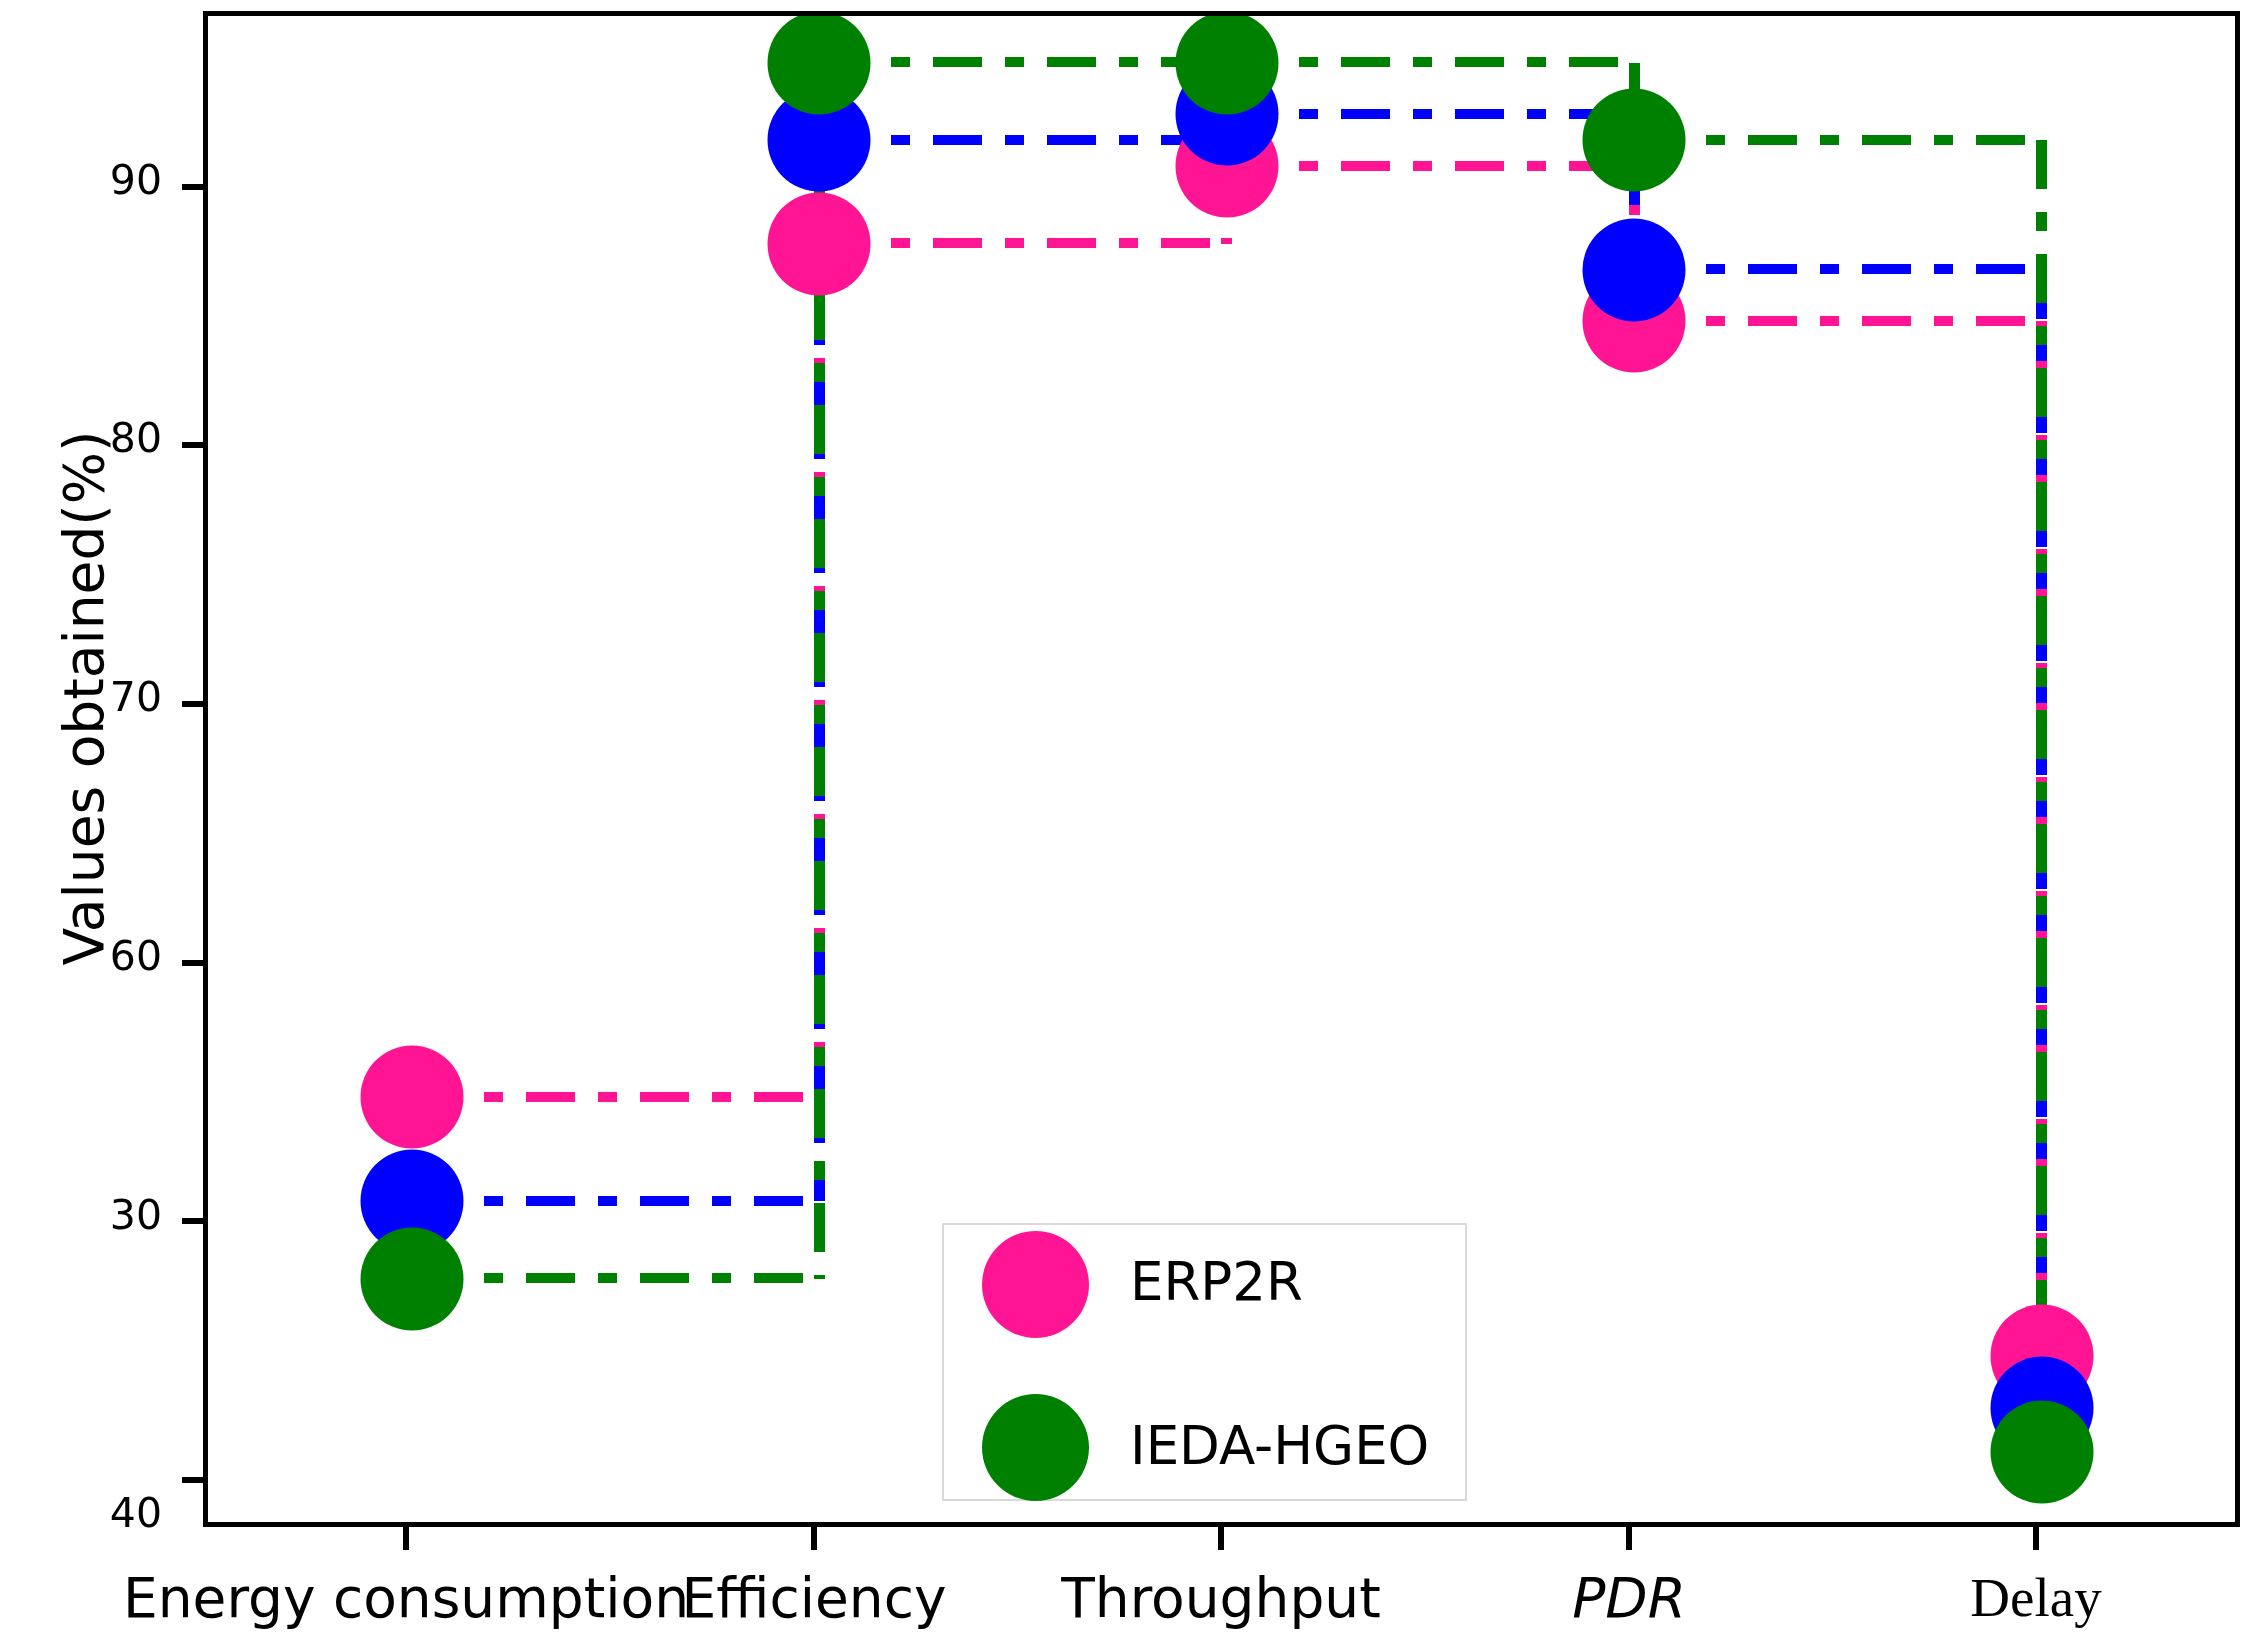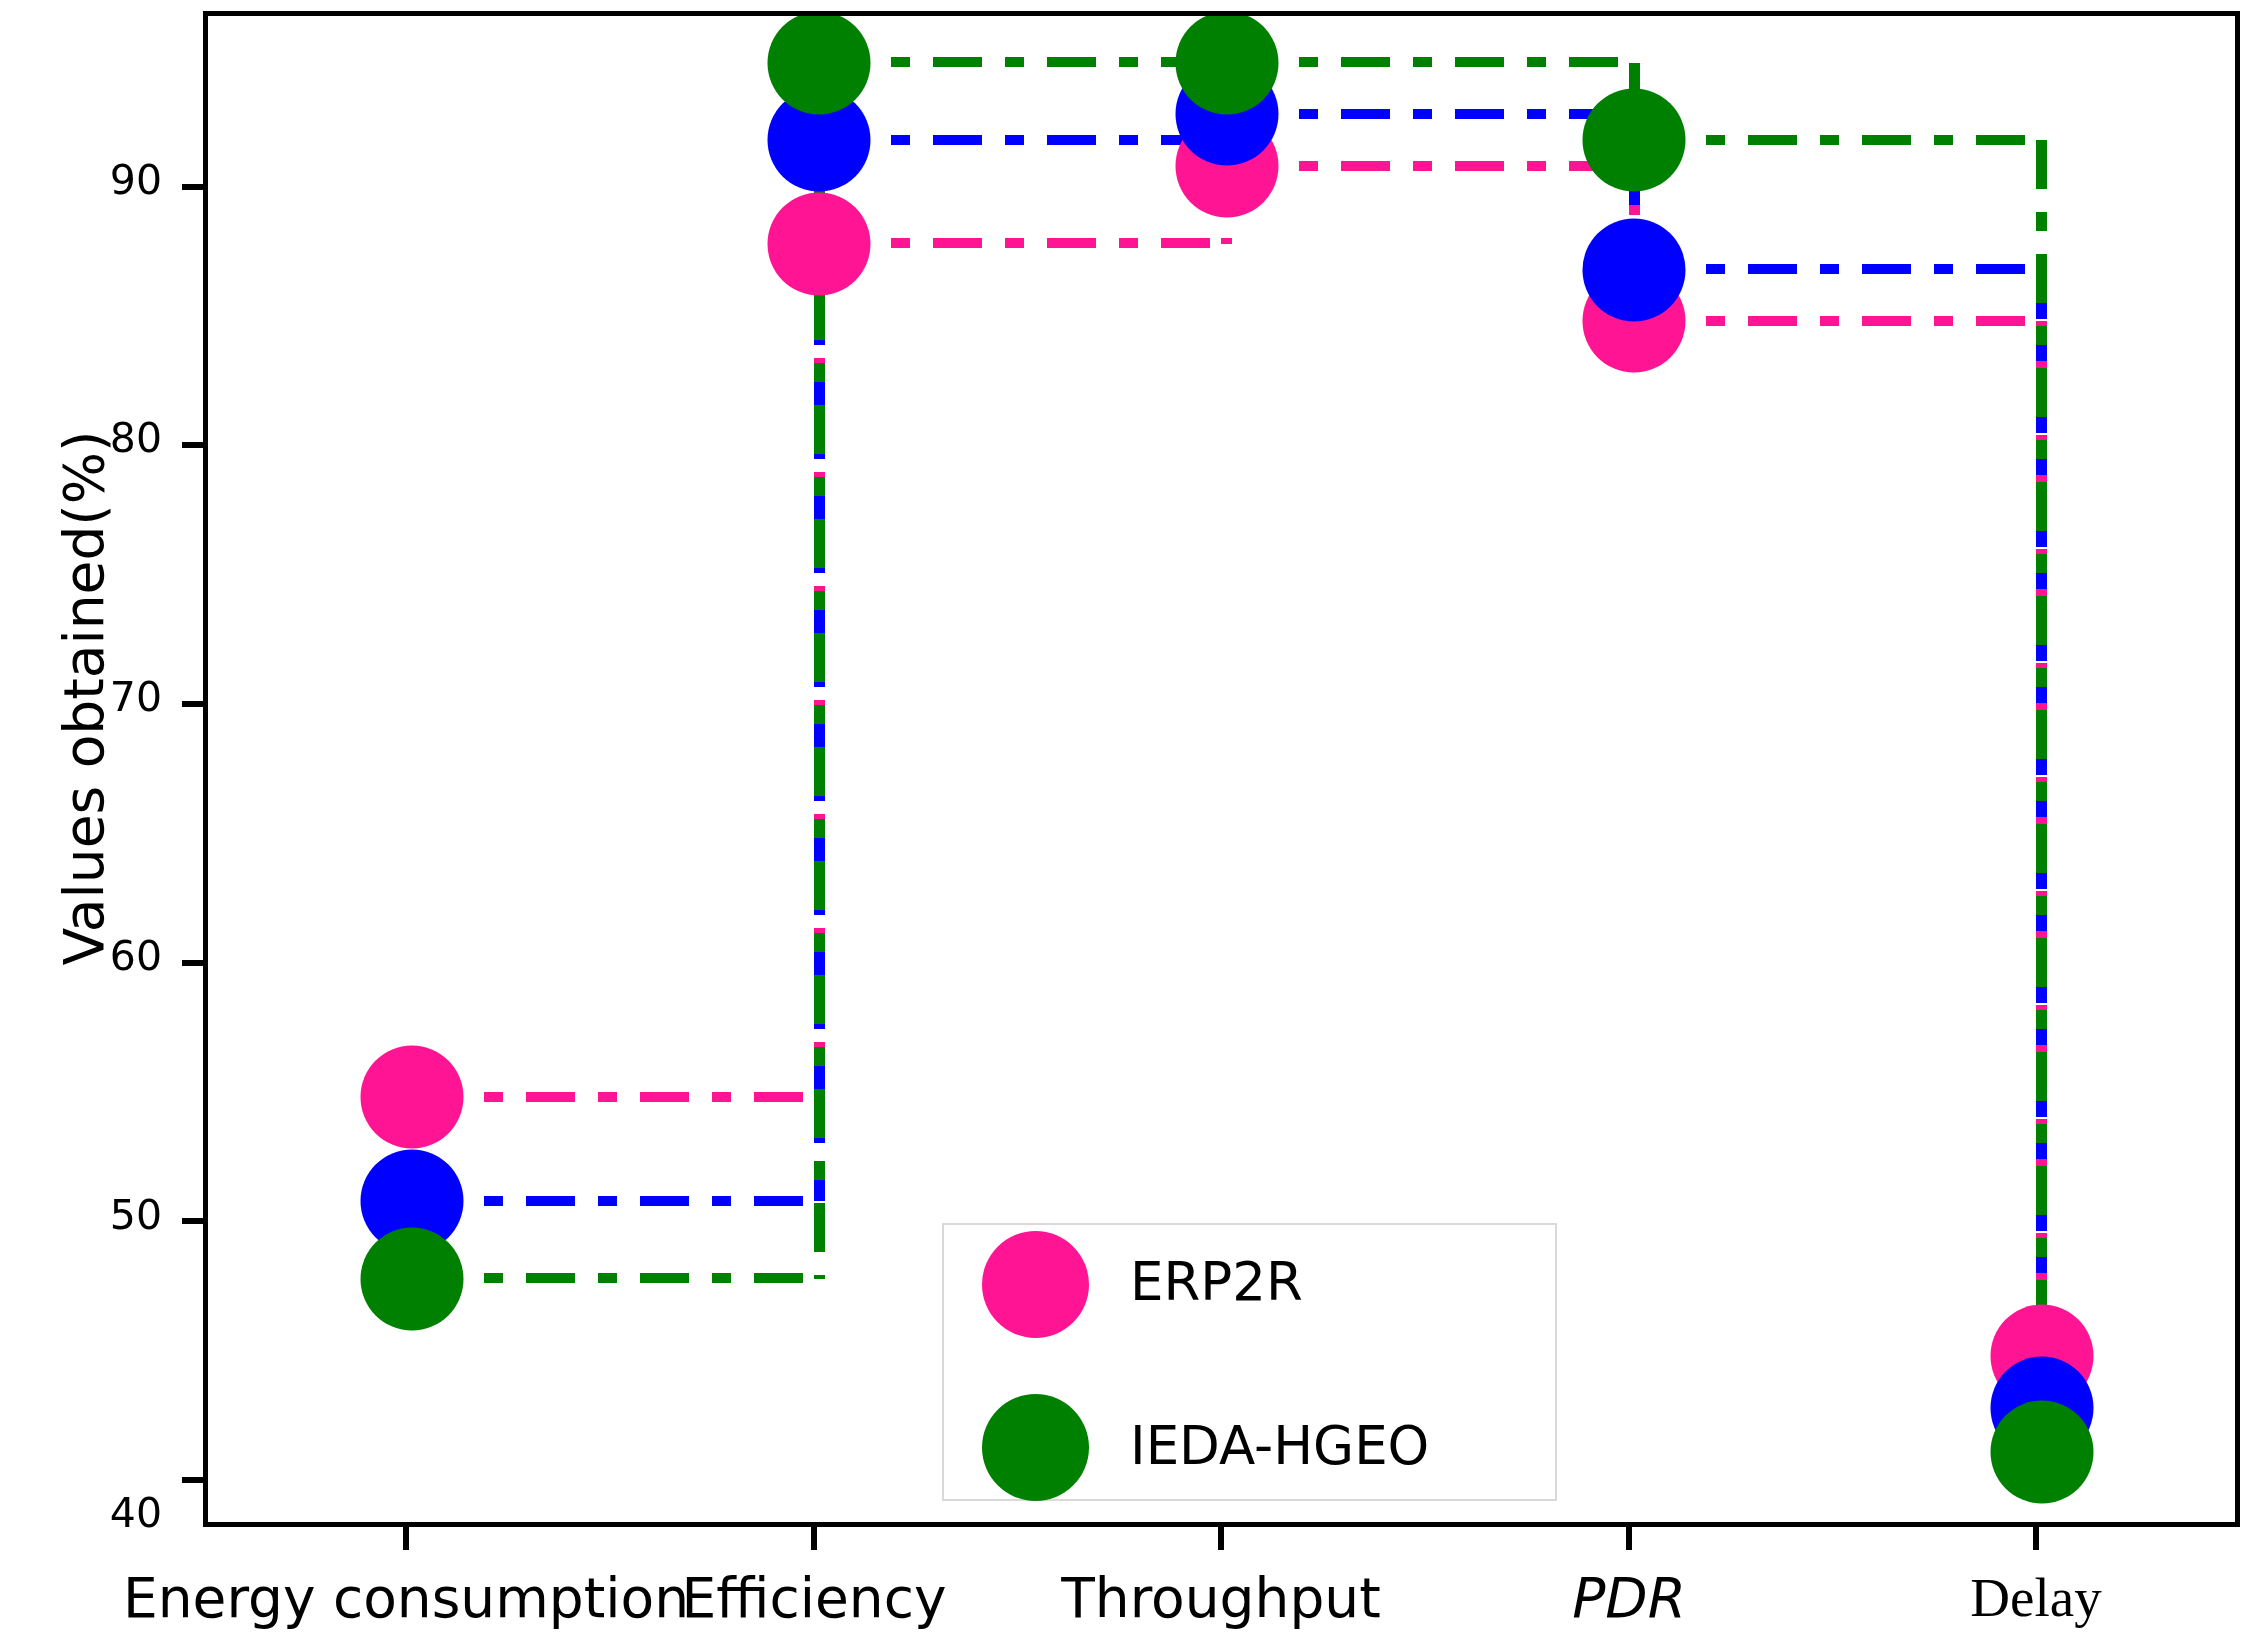--- a/index.html
+++ b/index.html
@@ -62,21 +62,21 @@
   .marker{
     position:absolute;
     border-radius:50%;
     transform:translate(-50%,-50%);
   }
 
   
   #legend{
     position:absolute;
     left:942px;top:1223px;
-    width:615px;height:278px;
+    width:525px;height:278px;
     background:#ffffff;
     border:2.9px solid #d9d9d9;
     box-sizing:border-box;
     padding:4px;
   }
   .legend-row{
     position:absolute;
     left:0;width:100%;height:91px;
   }
   .legend-swatch{
@@ -103,21 +103,21 @@
 
   <div id="ytick-layer">
       <div class="ytick-label" style="left: 57px; width: 105px; right: auto; top: 160px;">90</div>
       <div class="ytick-mark" style="left: 182px; top: 184px;"></div>
       <div class="ytick-label" style="left: 57px; width: 105px; right: auto; top: 418px;">80</div>
       <div class="ytick-mark" style="left: 182px; top: 442px;"></div>
       <div class="ytick-label" style="left: 57px; width: 105px; right: auto; top: 677px;">70</div>
       <div class="ytick-mark" style="left: 182px; top: 701px;"></div>
       <div class="ytick-label" style="left: 57px; width: 105px; right: auto; top: 936px;">60</div>
       <div class="ytick-mark" style="left: 182px; top: 960px;"></div>
-      <div class="ytick-label" style="left: 57px; width: 105px; right: auto; top: 1195px;">50</div>
+      <div class="ytick-label" style="left: 57px; width: 105px; right: auto; top: 1195px;">30</div>
       <div class="ytick-mark" style="left: 182px; top: 1218px;"></div>
       <div class="ytick-label" style="left: 57px; width: 105px; right: auto; top: 1453px; margin-top: 40px;">40</div>
       <div class="ytick-mark" style="left: 182px; top: 1477px;"></div>
     </div>
 
   <div id="plot-area">
     <div id="plot-inner">
       <div id="lines-layer">
           <div style="position: absolute; left: 204px; top: 1076px; width: 407px; height: 10.5px; background-image: repeating-linear-gradient(to right, rgb(255, 20, 147) 0px, rgb(255, 20, 147) 49px, transparent 49px, transparent 72px, rgb(255, 20, 147) 72px, rgb(255, 20, 147) 91px, transparent 91px, transparent 114px);"></div>
           <div style="position: absolute; left: 606px; top: 228px; width: 10.5px; height: 854px; background-image: repeating-linear-gradient(rgb(255, 20, 147) 0px, rgb(255, 20, 147) 49px, transparent 49px, transparent 72px, rgb(255, 20, 147) 72px, rgb(255, 20, 147) 91px, transparent 91px, transparent 114px);"></div>

